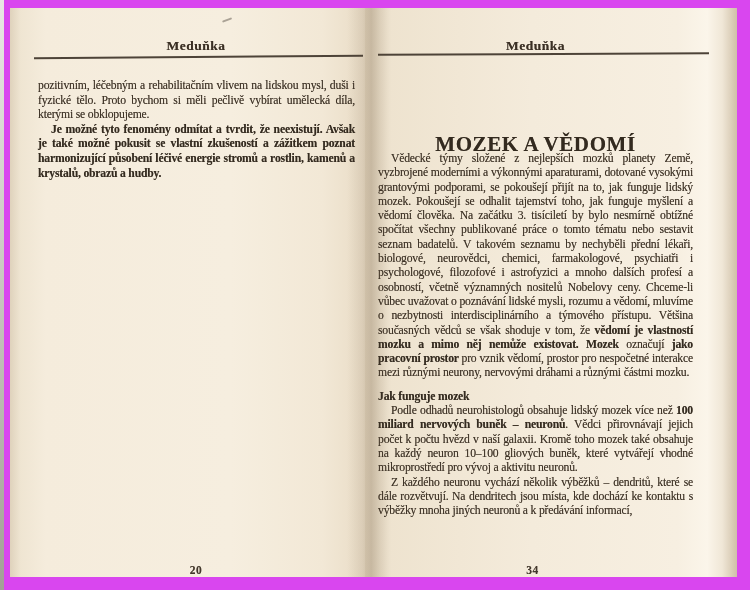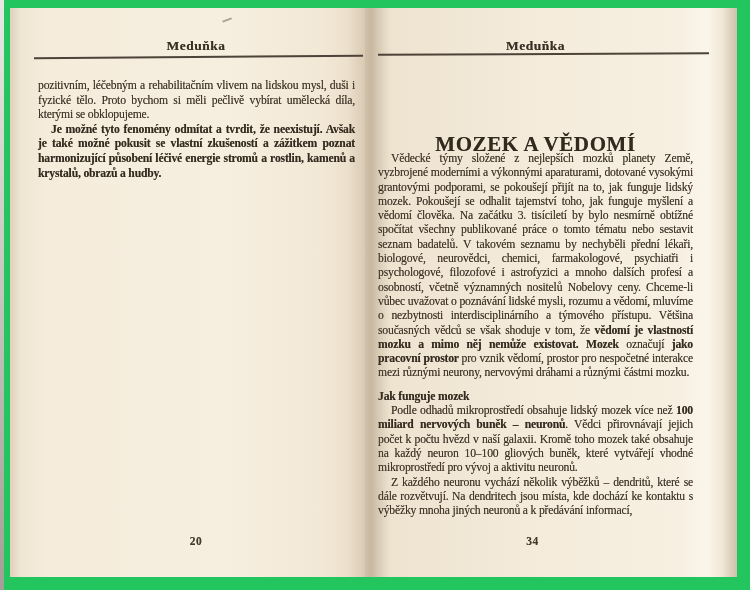--- a/index.html
+++ b/index.html
@@ -1,16 +1,16 @@
 <!DOCTYPE html>
 <html><head>
 <meta charset="utf-8">
 <style>
   html,body{margin:0;padding:0;background:#000;}
-  .photo{position:relative;width:750px;height:590px;background:#22c55e;overflow:hidden;
+  .photo{position:relative;width:750px;height:590px;background:#d946ef;overflow:hidden;
          font-family:"Liberation Serif","DejaVu Serif",serif;}
   .edge-highlight{position:absolute;left:0;top:0;bottom:0;width:4px;
          background:linear-gradient(180deg,#e9e7e3 0%,#cfccc6 40%,#a39f97 100%);}
   .spread{position:absolute;left:10px;top:8px;right:13px;bottom:13px;display:flex;
          box-shadow:inset 0 0 46px rgba(70,50,25,0.28);}
   .page{position:relative;height:100%;}
   .page-left{width:355px;
          background:linear-gradient(90deg,#dfd2bc 0%,#efe5d2 3%,#f5ecdc 10%,#f6eedf 62%,#f2e8d6 88%,#e9dcc6 100%);}
   .page-right{flex:1;
          background:linear-gradient(90deg,#e2d4bc 0%,#eee3cf 6%,#f4ebdb 45%,#f7efe1 84%,#fbf5ea 92%,#f0e7d7 96%,#cfc0a8 100%);}
@@ -27,21 +27,21 @@
          font-size:21px;font-weight:bold;letter-spacing:.6px;color:#332a1f;
          text-shadow:0 0 .6px rgba(51,42,31,.6);}
   .body-text{position:absolute;text-align:justify;color:#3e3327;font-size:11.7px;
          line-height:14.6px;letter-spacing:-0.2px;text-shadow:0 0 .55px rgba(62,51,39,.55);}
   .page-left .body-text{top:71px;left:28px;right:10px;}
   .page-right .body-text{top:144px;left:13px;right:44px;line-height:14.3px;}
   .body-text p{margin:0;}
   .body-text p.indent{text-indent:13px;}
   .body-text p.subheading{margin-top:9px;font-weight:bold;text-align:left;color:#342b20;}
   .body-text .b{font-weight:bold;color:#342b20;}
-  .page-number{position:absolute;top:527px;text-align:center;font-size:11.5px;font-weight:bold;
+  .page-number{position:absolute;top:556px;text-align:center;font-size:11.5px;font-weight:bold;
          color:#43382c;letter-spacing:.5px;text-shadow:0 0 .5px rgba(67,56,44,.5);}
   .page-left .page-number{left:25px;right:8px;}
   .page-right .page-number{left:13px;right:50px;}
   .scratch{position:absolute;top:11px;left:212px;width:10px;height:1.5px;background:#8a8176;
          transform:rotate(-20deg);border-radius:1px;opacity:.7;}
 </style>
 </head>
 <body>
 
 <div class="photo">
@@ -60,21 +60,21 @@
       <div class="page-number">20</div>
     </section>
 
     <section class="page page-right">
       <div class="running-head">Meduňka</div>
       <div class="head-rule"></div>
       <h1 class="chapter-title">MOZEK A VĚDOMÍ</h1>
       <div class="body-text">
           <p class="indent "><span>Vědecké týmy složené z nejlepších mozků planety Země, vyzbrojené moderními a výkonnými aparaturami, dotované vysokými grantovými podporami, se pokoušejí přijít na to, jak funguje lidský mozek. Pokoušejí se odhalit tajemství toho, jak funguje myšlení a vědomí člověka. Na začátku 3. tisíciletí by bylo nesmírně obtížné spočítat všechny publikované práce o tomto tématu nebo sestavit seznam badatelů. V takovém seznamu by nechyběli přední lékaři, biologové, neurovědci, chemici, farmakologové, psychiatři i psychologové, filozofové i astrofyzici a mnoho dalších profesí a osobností, včetně významných nositelů Nobelovy ceny. Chceme-li vůbec uvažovat o poznávání lidské mysli, rozumu a vědomí, mluvíme o nezbytnosti interdisciplinárního a týmového přístupu. Většina současných vědců se však shoduje v tom, že </span><span class="b">vědomí je vlastností mozku a mimo něj nemůže existovat. Mozek </span><span>označují </span><span class="b">jako pracovní prostor </span><span>pro vznik vědomí, prostor pro nespočetné interakce mezi různými neurony, nervovými dráhami a různými částmi mozku.</span></p>
           <p class="subheading"><span class="b">Jak funguje mozek</span></p>
-          <p class="indent "><span>Podle odhadů mikroprostředí obsahuje lidský mozek více než </span><span class="b">100 miliard nervových buněk – neuronů</span><span>. Vědci přirovnávají jejich počet k počtu hvězd v naší galaxii. Kromě toho mozek také obsahuje na každý neuron 10–100 gliových buněk, které vytvářejí vhodné mikroprostředí pro vývoj a aktivitu neuronů.</span></p>
+          <p class="indent "><span>Podle odhadů neurohistologů obsahuje lidský mozek více než </span><span class="b">100 miliard nervových buněk – neuronů</span><span>. Vědci přirovnávají jejich počet k počtu hvězd v naší galaxii. Kromě toho mozek také obsahuje na každý neuron 10–100 gliových buněk, které vytvářejí vhodné mikroprostředí pro vývoj a aktivitu neuronů.</span></p>
           <p class="indent "><span>Z každého neuronu vychází několik výběžků – dendritů, které se dále rozvětvují. Na dendritech jsou místa, kde dochází ke kontaktu s výběžky mnoha jiných neuronů a k předávání informací,</span></p>
         </div>
       <div class="page-number">34</div>
     </section>
 
     <div class="gutter-shadow"></div>
   </div>
 </div>
 
 </body></html>

